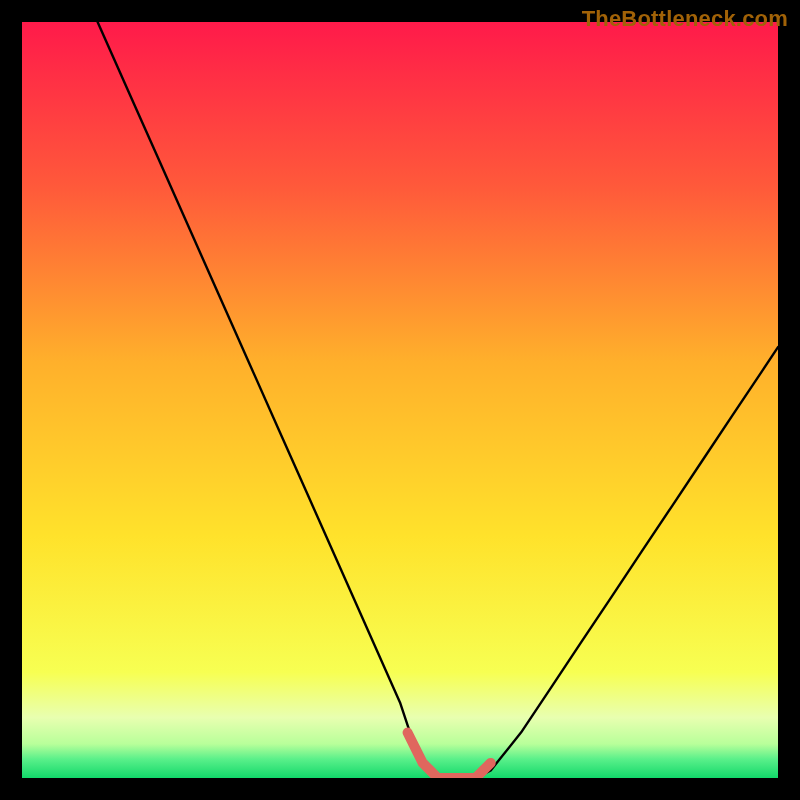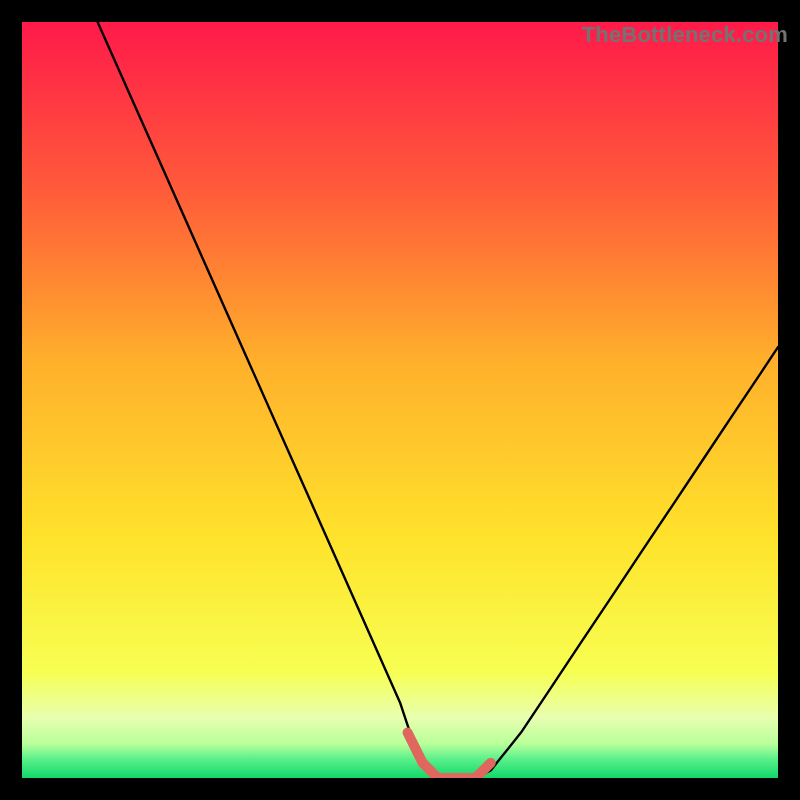--- a/index.html
+++ b/index.html
@@ -12,23 +12,23 @@
     font-family: Arial, Helvetica, sans-serif;
   }
   .stage {
     position: relative;
     width: 800px;
     height: 800px;
     background: #000;
   }
   .watermark {
     position: absolute;
-    top: 22px;
+    top: 6px;
     right: 12px;
-    color: #737373;
+    color: #a16207;
     font-size: 22px;
     font-weight: 600;
     letter-spacing: 0.2px;
     z-index: 40;
   }
   svg.plot {
     position: absolute;
     top: 0;
     left: 0;
   }

